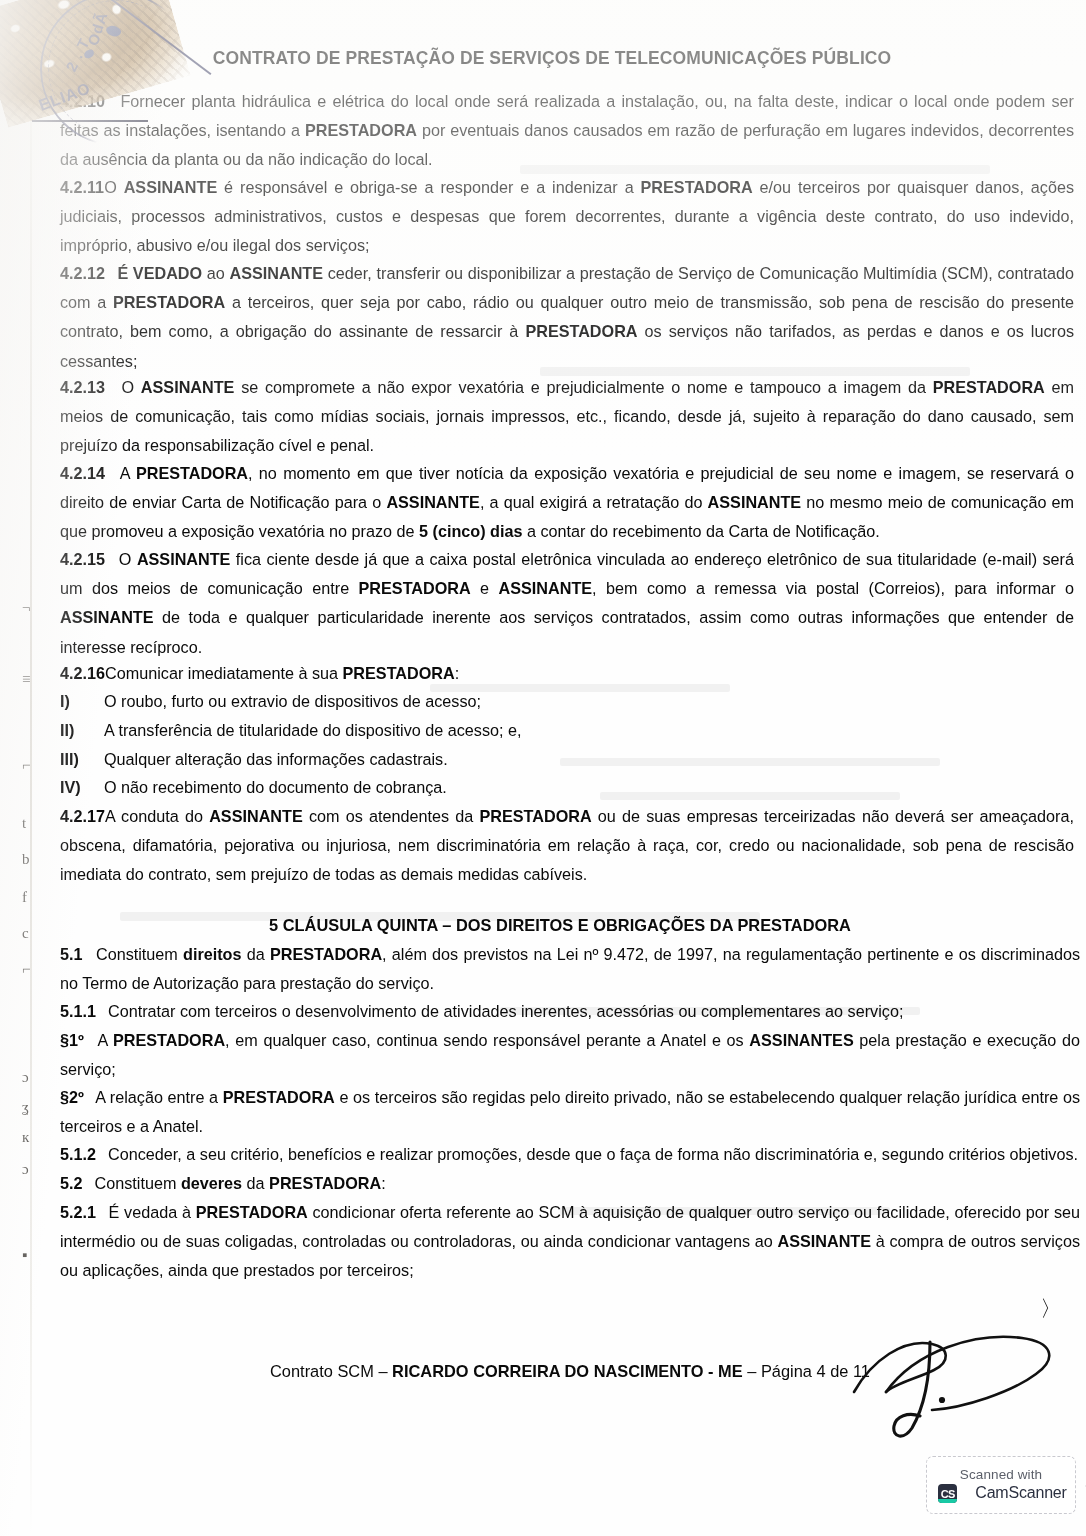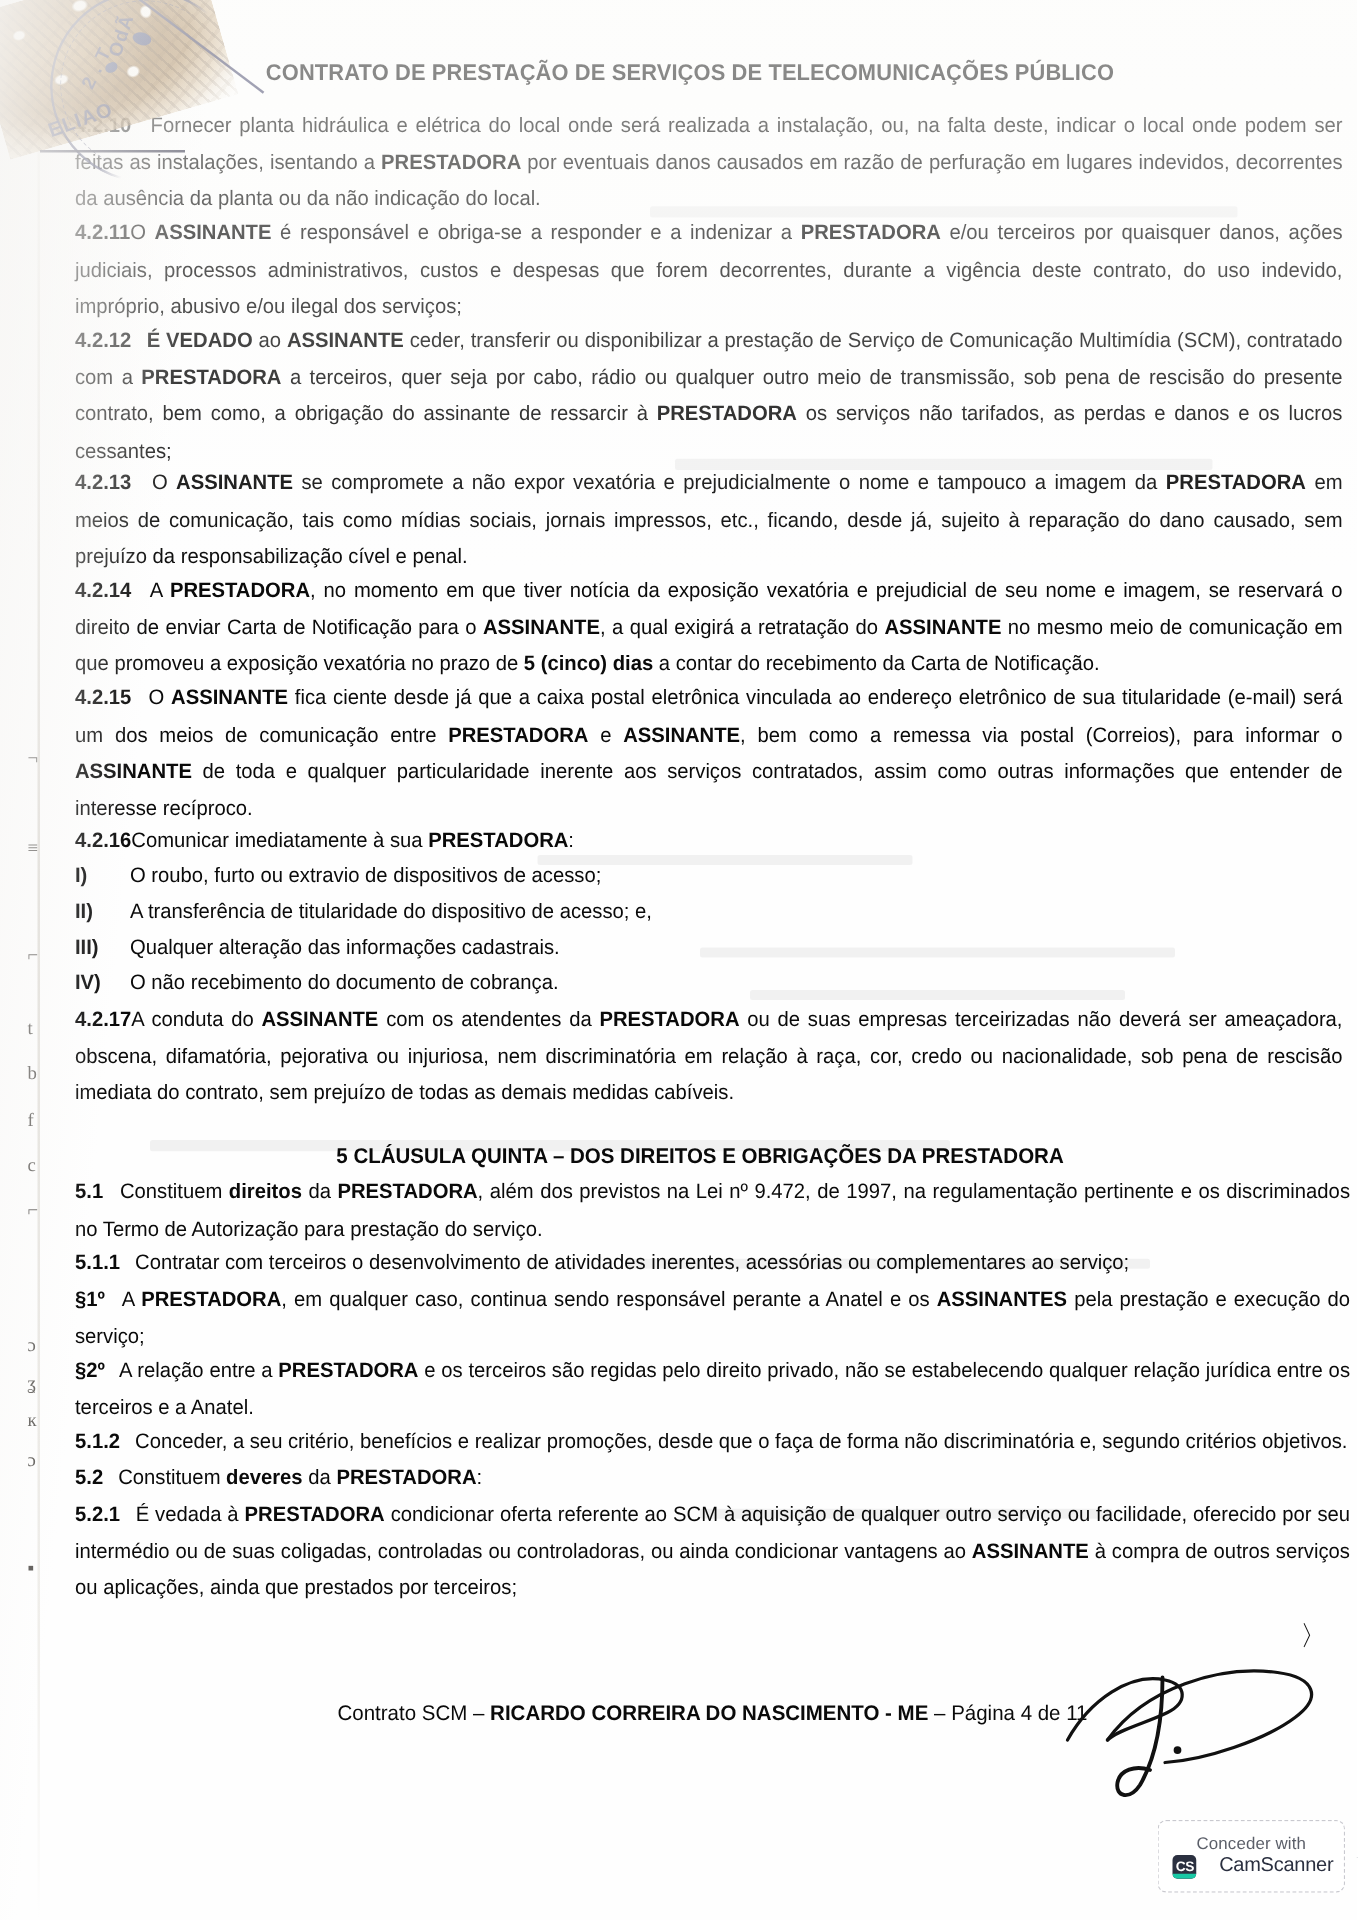--- a/index.html
+++ b/index.html
@@ -466,21 +466,21 @@
     <div class="sig-tick">〉</div>
     <svg width="240" height="150" viewBox="0 0 240 150">
       <path d="M8 104 C 26 72, 58 50, 86 56 C 104 60, 104 74, 88 82 C 72 90, 48 96, 40 104" fill="none" stroke="#111" stroke-width="2.6" stroke-linecap="round"></path>
       <path d="M40 104 C 70 62, 130 44, 176 50 C 206 54, 212 70, 190 86 C 166 104, 118 120, 86 122" fill="none" stroke="#111" stroke-width="2.6" stroke-linecap="round"></path>
       <path d="M84 54 C 84 82, 80 116, 66 140 C 58 152, 46 150, 48 138 C 50 128, 62 124, 74 128" fill="none" stroke="#111" stroke-width="3.1" stroke-linecap="round"></path>
       <circle cx="96" cy="112" r="3.1" fill="#111"></circle>
     </svg>
   </div>
 
   <div class="cam">
-    <div class="cam-top">Conceder with</div>
+    <div class="cam-top">Scanned with</div>
     <div class="cam-bot">
       <span class="cam-badge">CS</span>
       <span class="cam-name">CamScanner</span>
         <span class="cam-tm">™</span>
     </div>
   </div>
 
   <div class="scan-tint"></div>
 </div>
 

